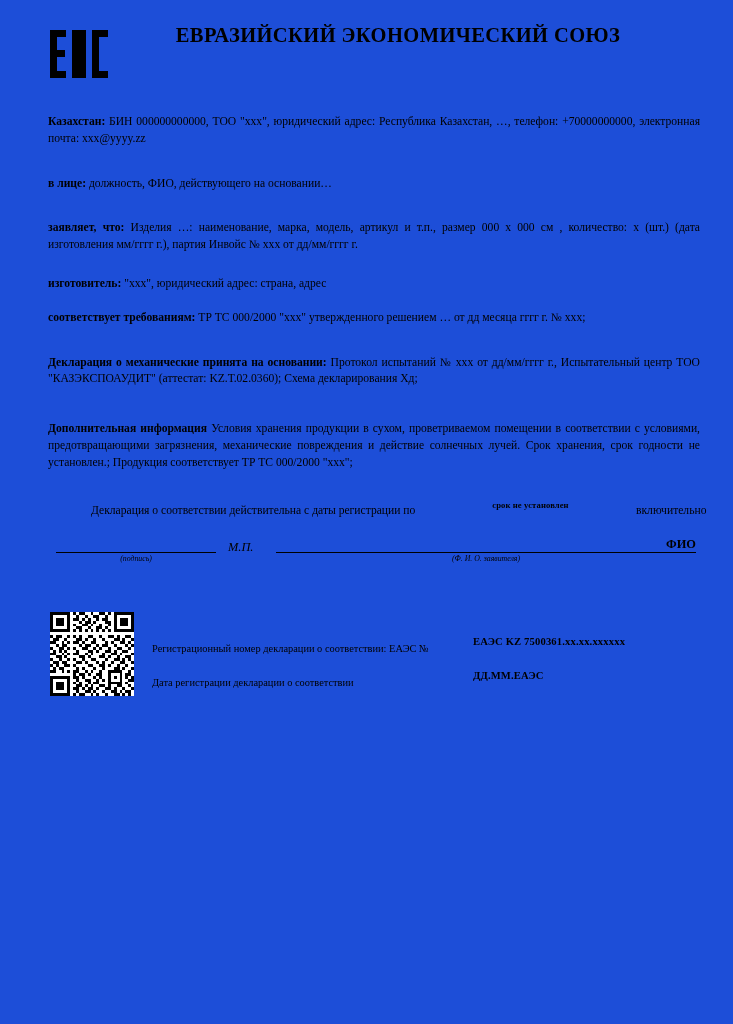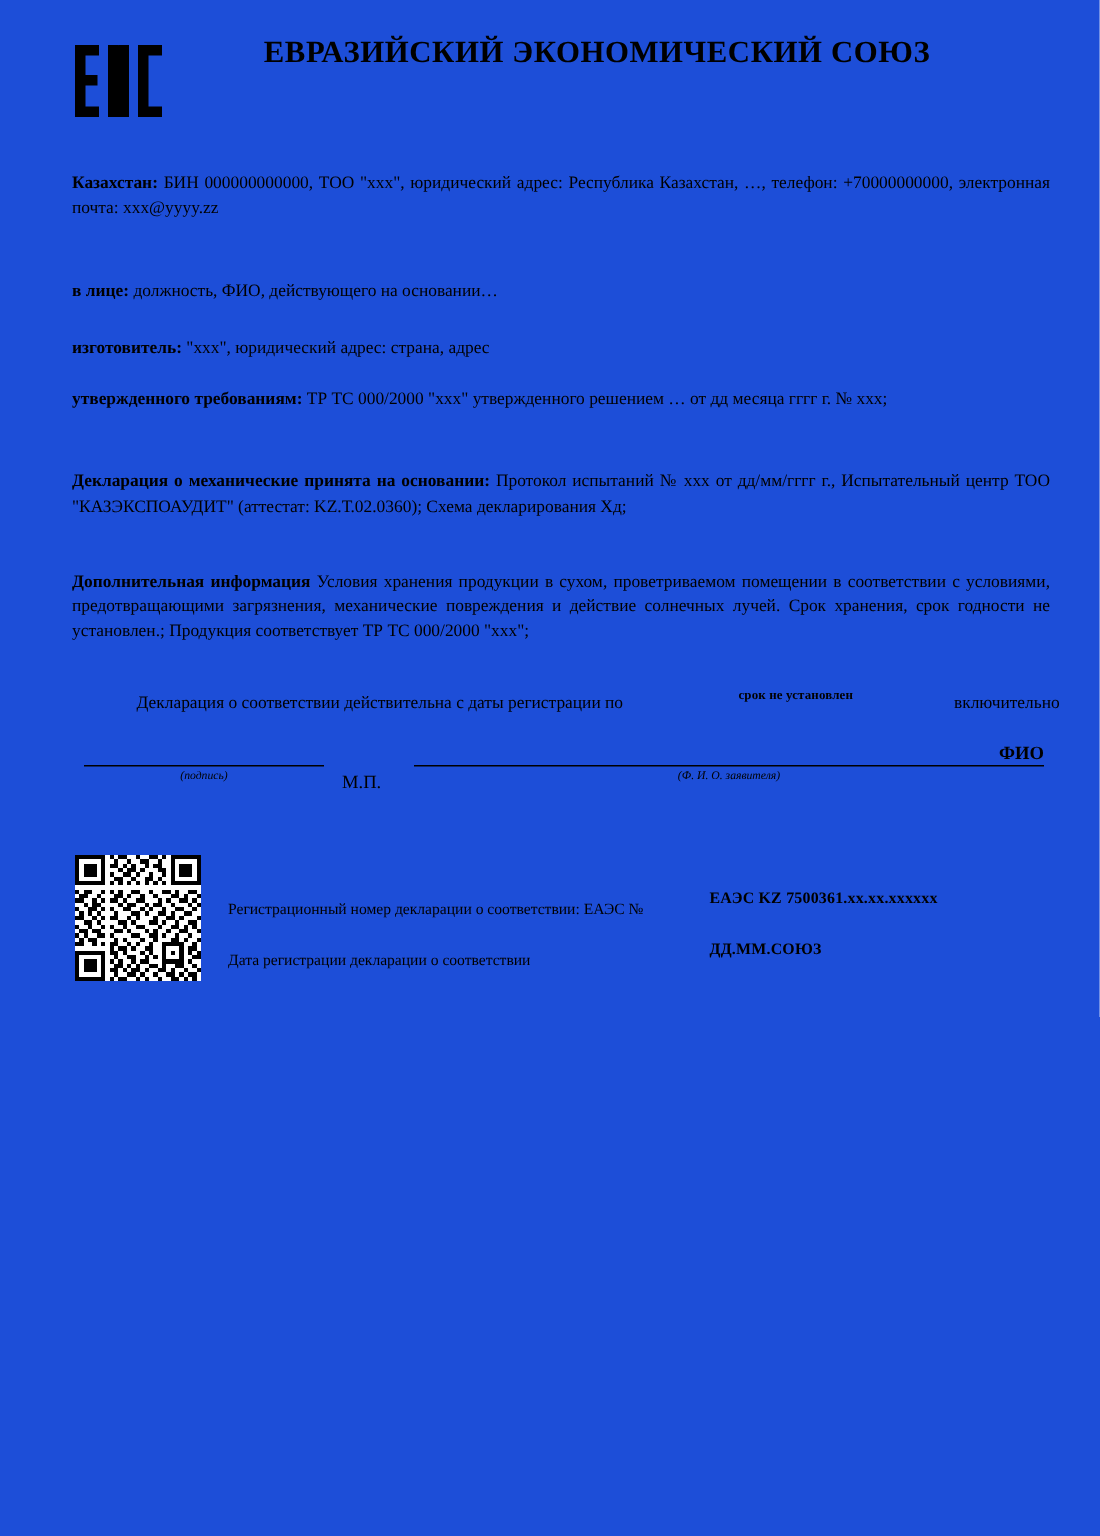--- a/index.html
+++ b/index.html
@@ -62,21 +62,21 @@
 
   
   .para {
     font-size: 11.6px;
     line-height: 1.45;
     text-align: justify;
     margin: 0;
   }
   .para.gap-lg { margin-top: 22px; }
   .para.gap-md { margin-top: 17px; }
-  .para.gap-xl { margin-top: 38px; font-family: Liberation Serif, serif; }
+  .para.gap-xl { margin-top: 28px; font-family: Liberation Serif, serif; }
   .para.gap-xxl { margin-top: 33px; }
   b, .b { font-weight: bold; }
 
   .code-line {
     font-size: 11.8px;
     font-weight: bold;
     line-height: 1.45;
     margin: 0;
   }
 
@@ -139,23 +139,24 @@
     left: 8px;
     top: 14px;
     width: 160px;
     text-align: center;
     font-size: 7.8px;
     font-style: italic;
   }
   .mp {
     position: absolute;
     left: 180px;
-    top: 16px;
+    top: 0;
     font-size: 12.4px;
     white-space: nowrap;
+    font-style: italic;
   }
   .sign-line-right {
     position: absolute;
     left: 228px;
     top: 12px;
     width: 420px;
     border-bottom: 1.6px solid #000;
   }
   .fio {
     position: absolute;
@@ -243,25 +244,26 @@
       </div>
       <div class="header-titles">
         <div class="title-line">ЕВРАЗИЙСКИЙ ЭКОНОМИЧЕСКИЙ СОЮЗ</div>
       </div>
     </div>
 
     <p class="para gap-lg"><b class="b">Казахстан:</b><span> БИН 000000000000, ТОО "ххх", юридический адрес: Республика Казахстан, …, телефон: +70000000000, электронная почта: xxx@yyyy.zz</span></p>
 
     <p class="para gap-xl"><b class="b">в лице:</b><span> должность, ФИО, действующего на основании…</span></p>
 
+    <p class="para gap-xl"><b class="b">заявляет, что:</b><span> Изделия …: наименование, марка, модель, артикул и т.п., размер 000 х 000 см , количество: х (шт.) (дата изготовления мм/гггг г.), партия Инвойс № ххх от дд/мм/гггг г.</span></p>
 
     <p class="para gap-lg"><b class="b">изготовитель:</b><span> "ххх", юридический адрес: страна, адрес</span></p>
 
 
-    <p class="para gap-md"><b class="b">утвержденного требованиям:</b><span> ТР ТС 000/2000 "ххх" утвержденного решением … от дд месяца гггг г. № ххх;</span></p>
+    <p class="para gap-md"><b class="b">соответствует требованиям:</b><span> ТР ТС 000/2000 "ххх" утвержденного решением … от дд месяца гггг г. № ххх;</span></p>
 
     <p class="para gap-xl"><b class="b">Декларация о механические принята на основании:</b><span> Протокол испытаний № ххх от дд/мм/гггг г., Испытательный центр ТОО "КАЗЭКСПОАУДИТ" (аттестат: KZ.Т.02.0360); Схема декларирования Хд;</span></p>
 
     <p class="para gap-xxl"><b class="b">Дополнительная информация</b><span> Условия хранения продукции в сухом, проветриваемом помещении в соответствии с условиями, предотвращающими загрязнения, механические повреждения и действие солнечных лучей. Срок хранения, срок годности не установлен.; Продукция соответствует ТР ТС 000/2000 "ххх";</span></p>
 
     <div class="validity">
       <span class="validity-text">Декларация о соответствии действительна с даты регистрации по</span>
       <span class="validity-field">
         <span class="val">срок не установлен</span>
         <span class="rule-thick"></span>
@@ -521,19 +523,19 @@
 
       <div class="reg-label r1">Регистрационный номер декларации о соответствии: ЕАЭС №</div>
       <div class="reg-label r2">Дата регистрации декларации о соответствии</div>
 
       <div class="reg-field f1">
         <span class="val">ЕАЭС KZ 7500361.xx.xx.xxxxxx</span>
         <span class="rule"></span>
       </div>
 
       <div class="reg-field f2">
-        <span class="val">ДД.ММ.СОЮЗ</span>
+        <span class="val">ДД.ММ.ЕАЭС</span>
         <span class="rule"></span>
       </div>
     </div>
 
   </div>
 </div>
 
 </body></html>

